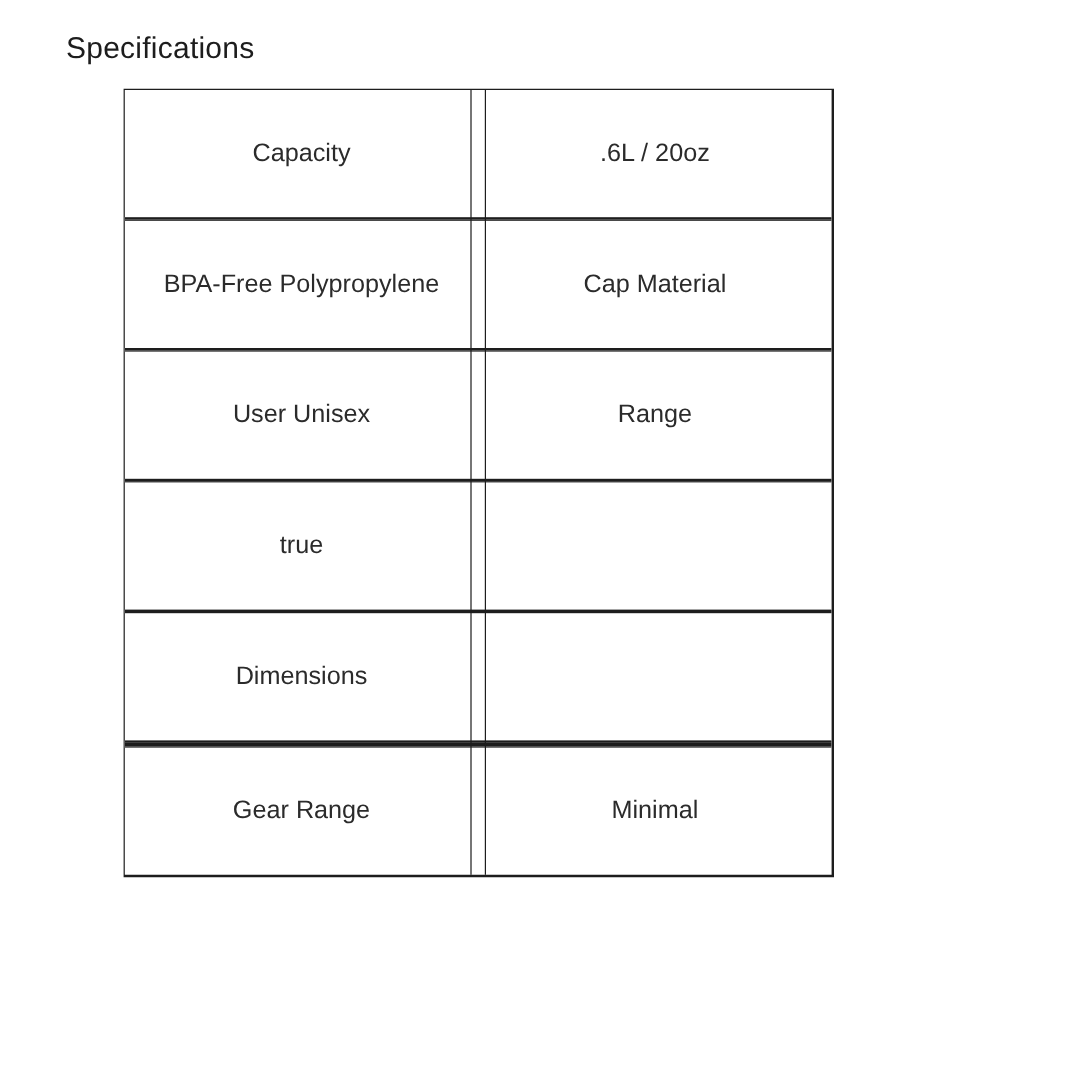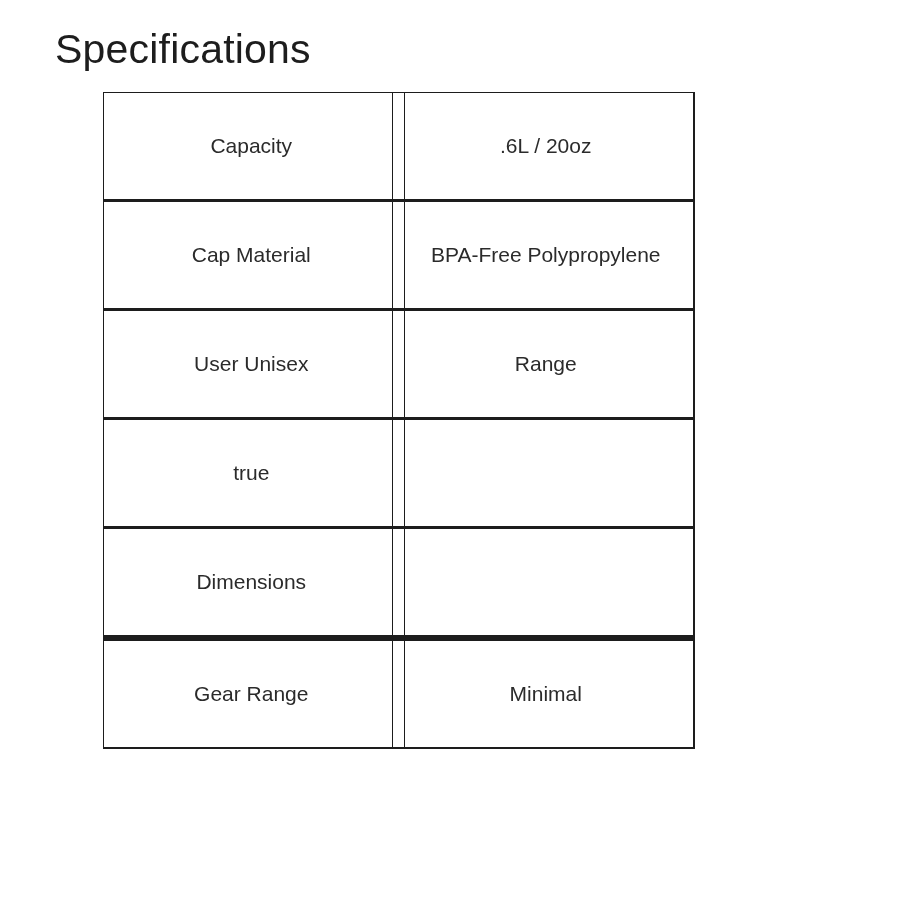--- a/index.html
+++ b/index.html
@@ -13,21 +13,21 @@
     width: 900px;
     height: 900px;
     background: var(--bg-color);
     font-family: "Liberation Sans", sans-serif;
     overflow: hidden;
   }
   .page {
     padding: 26px 0 0 55px;
   }
   .page-title {
-    font-size: 41px;
+    font-size: 25px;
     font-weight: 500;
     letter-spacing: 0.2px;
     color: var(--title-color);
     margin-bottom: 19px;
   }
   .spec-table {
     position: relative;
     margin-left: 48px;
     width: 592px;
     border-style: solid;
@@ -76,22 +76,22 @@
   <h1 class="page-title">Specifications</h1>
 
   <div class="spec-table">
     <div id="rows-container">
   <div class="spec-row">
     <div class="spec-cell">Capacity</div>
     <div class="spec-cell">.6L / 20oz</div>
   </div>
 <div class="row-sep"></div>
   <div class="spec-row">
+    <div class="spec-cell">BPA-Free Polypropylene</div>
     <div class="spec-cell">Cap Material</div>
-    <div class="spec-cell">BPA-Free Polypropylene</div>
   </div>
 <div class="row-sep"></div>
   <div class="spec-row">
     <div class="spec-cell">User Unisex</div>
     <div class="spec-cell">Range</div>
   </div>
 <div class="row-sep"></div>
   <div class="spec-row">
     <div class="spec-cell">true</div>
   </div>

